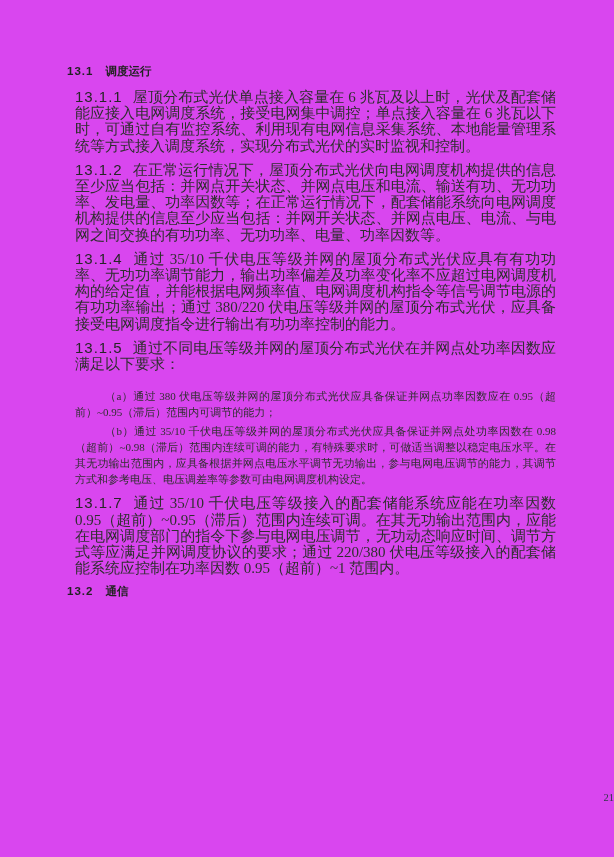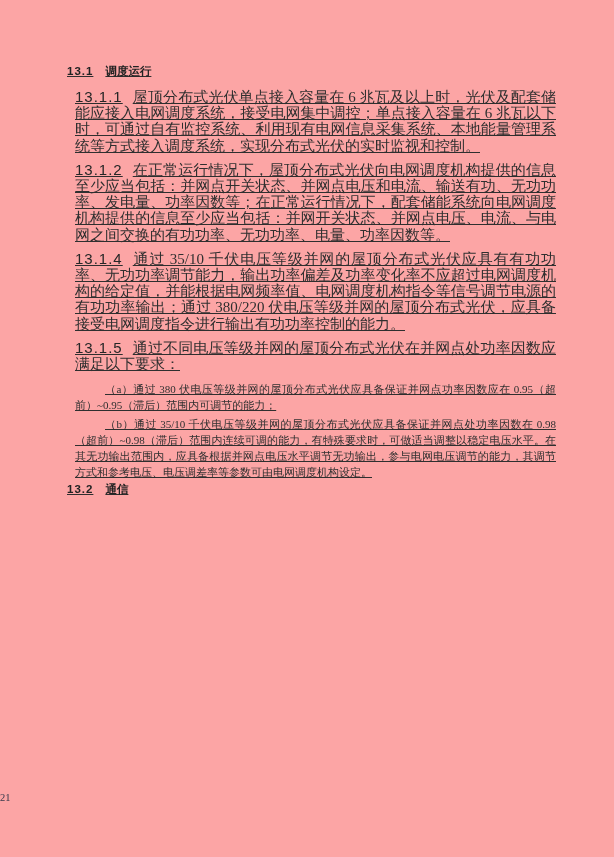--- a/index.html
+++ b/index.html
@@ -11,22 +11,21 @@
     height: 857px;
     background: #ffffff;
     position: relative;
     overflow: hidden;
     font-family: "Liberation Serif", "DejaVu Serif", serif;
     color: #2f2f2f;
   }
   .page {
     position: absolute;
     inset: 0;
-    background: #fca5a5;
-    text-decoration: underline;
+    background: #d946ef;
   }
   .content {
     padding: 64px 58px 0 75px;
   }
   h2.section-heading {
     font-family: "Liberation Sans", "DejaVu Sans", sans-serif;
     font-size: 11.5px;
     font-weight: bold;
     color: #222222;
     margin: 0 0 10px -8px;
@@ -59,28 +58,28 @@
   }
   p.subitem {
     font-size: 11px;
     line-height: 16.2px;
     text-align: justify;
     margin: 2px 0;
     text-indent: 30px;
     color: #2f2f2f;
   }
   p.subitem.first {
-    margin-top: 9px;
+    margin-top: 16px;
   }
   .page-num {
     position: absolute;
     left: 0;
     right: 0;
     top: 792px;
-    text-align: left;
+    text-align: right;
     font-size: 10.5px;
     color: #33384a;
     font-family: "Liberation Serif", "DejaVu Serif", serif;
   }
 </style>
 </head>
 <body>
 
 <div class="page">
   <div class="content">
@@ -103,20 +102,23 @@
         <span class="clause-num">13.1.4</span><span class="clause-text">通过 35/10 千伏电压等级并网的屋顶分布式光伏应具有有功功率、无功功率调节能力，输出功率偏差及功率变化率不应超过电网调度机构的给定值，并能根据电网频率值、电网调度机构指令等信号调节电源的有功功率输出；通过 380/220 伏电压等级并网的屋顶分布式光伏，应具备接受电网调度指令进行输出有功功率控制的能力。</span>
       </p>
 
       <p class="clause">
         <span class="clause-num">13.1.5</span><span class="clause-text">通过不同电压等级并网的屋顶分布式光伏在并网点处功率因数应满足以下要求：</span>
       </p>
       <p class="subitem first">（a）通过 380 伏电压等级并网的屋顶分布式光伏应具备保证并网点功率因数应在 0.95（超前）~0.95（滞后）范围内可调节的能力；</p>
       <p class="subitem">（b）通过 35/10 千伏电压等级并网的屋顶分布式光伏应具备保证并网点处功率因数在 0.98（超前）~0.98（滞后）范围内连续可调的能力，有特殊要求时，可做适当调整以稳定电压水平。在其无功输出范围内，应具备根据并网点电压水平调节无功输出，参与电网电压调节的能力，其调节方式和参考电压、电压调差率等参数可由电网调度机构设定。</p>
 
 
+      <p class="clause">
+        <span class="clause-num">13.1.7</span><span class="clause-text">通过 35/10 千伏电压等级接入的配套储能系统应能在功率因数 0.95（超前）~0.95（滞后）范围内连续可调。在其无功输出范围内，应能在电网调度部门的指令下参与电网电压调节，无功动态响应时间、调节方式等应满足并网调度协议的要求；通过 220/380 伏电压等级接入的配套储能系统应控制在功率因数 0.95（超前）~1 范围内。</span>
+      </p>
 
 
     </section>
 
     <section>
       <h2 class="section-heading second">
         <span class="sec-num">13.2</span><span>通信</span>
       </h2>
 
     </section>

